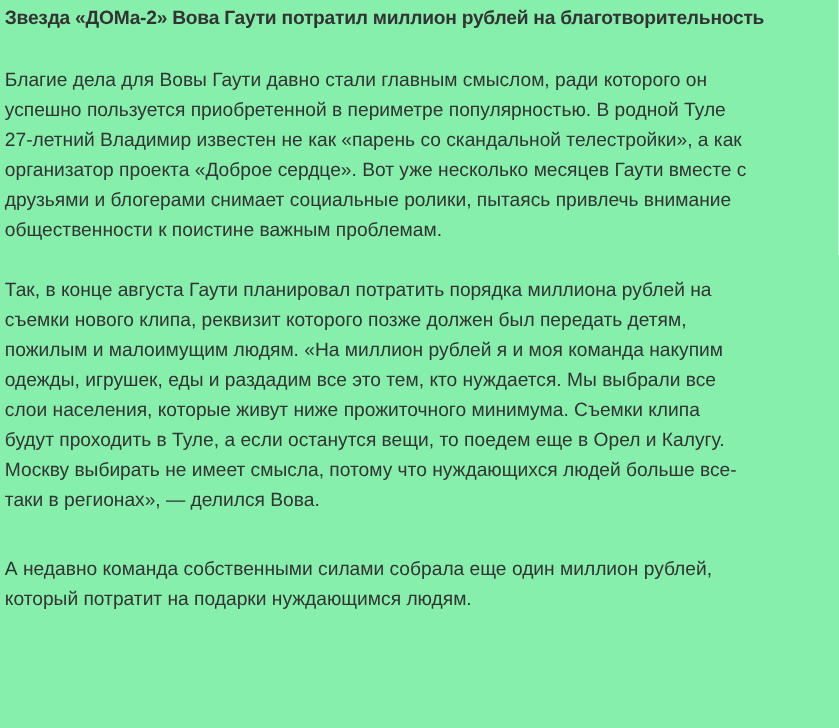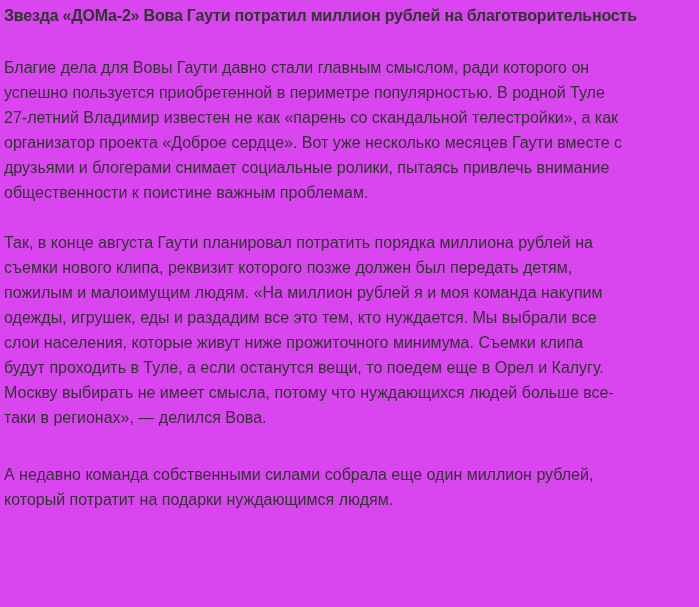--- a/index.html
+++ b/index.html
@@ -6,21 +6,21 @@
     margin: 0;
     padding: 0;
     background: #ffffff;
   }
   .article {
     position: relative;
     width: 699px;
     height: 607px;
     box-sizing: border-box;
     padding: 3px 4px 0 4px;
-    background: #d946ef;
+    background: #86efac;
     overflow: hidden;
     font-family: "Liberation Sans", "DejaVu Sans", sans-serif;
     color: #333333;
   }
   .title {
     margin: 0 0 27px 0;
     font-size: 16px;
     font-weight: 700;
     line-height: 25px;
     letter-spacing: -0.2px;

